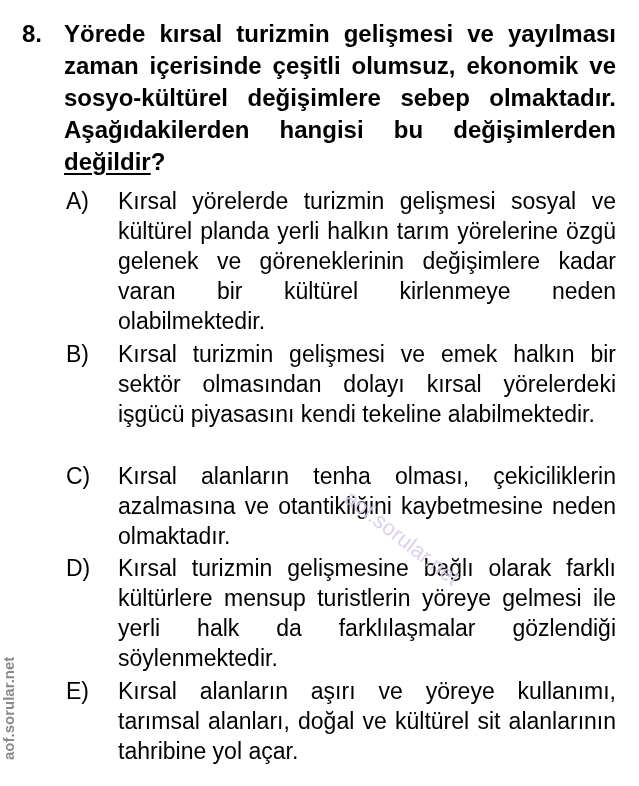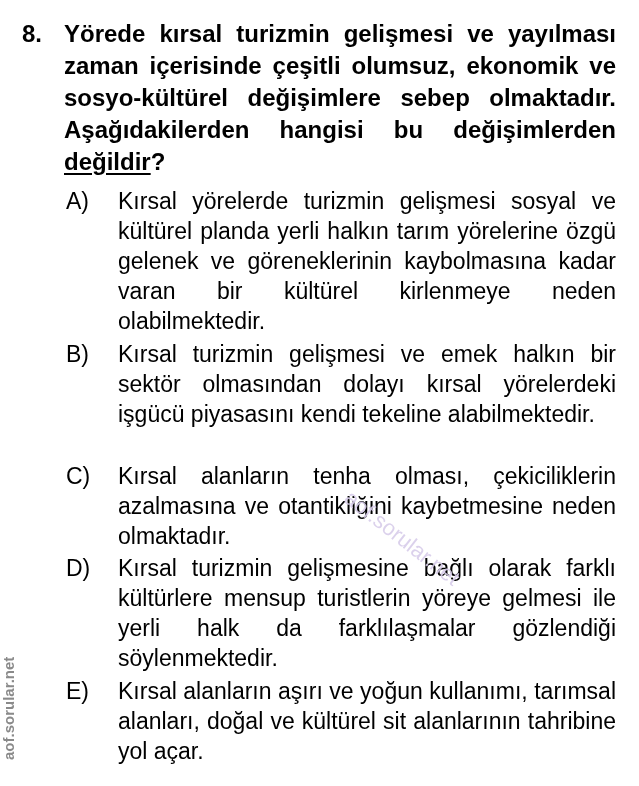--- a/index.html
+++ b/index.html
@@ -32,37 +32,37 @@
 </head>
 <body>
 
 <div class="question">
   <div class="q-num">8.</div>
   <div class="q-text"><span>Yörede kırsal turizmin gelişmesi ve yayılması zaman içerisinde çeşitli olumsuz, ekonomik ve sosyo-kültürel değişimlere sebep olmaktadır. Aşağıdakilerden hangisi bu değişimlerden </span><span class="u">değildir</span><span>?</span></div>
 </div>
 
 <div class="option" style="top:186px;">
   <div class="opt-letter">A)</div>
-  <div class="opt-text">Kırsal yörelerde turizmin gelişmesi sosyal ve kültürel planda yerli halkın tarım yörelerine özgü gelenek ve göreneklerinin kaybolmasına kadar varan bir kültürel kirlenmeye neden olabilmektedir.</div>
+  <div class="opt-text">Kırsal yörelerde turizmin gelişmesi sosyal ve kültürel planda yerli halkın tarım yörelerine özgü gelenek ve göreneklerinin değişimlere kadar varan bir kültürel kirlenmeye neden olabilmektedir.</div>
 </div>
 
 <div class="option" style="top:339px;">
   <div class="opt-letter">B)</div>
   <div class="opt-text">Kırsal turizmin gelişmesi ve emek halkın bir sektör olmasından dolayı kırsal yörelerdeki işgücü piyasasını kendi tekeline alabilmektedir.</div>
 </div>
 
 <div class="option" style="top:461px;">
   <div class="opt-letter">C)</div>
   <div class="opt-text">Kırsal alanların tenha olması, çekiciliklerin azalmasına ve otantikliğini kaybetmesine neden olmaktadır.</div>
 </div>
 
 <div class="option" style="top:553px;">
   <div class="opt-letter">D)</div>
   <div class="opt-text">Kırsal turizmin gelişmesine bağlı olarak farklı kültürlere mensup turistlerin yöreye gelmesi ile yerli halk da farklılaşmalar gözlendiği söylenmektedir.</div>
 </div>
 
 <div class="option" style="top:676px;">
   <div class="opt-letter">E)</div>
-  <div class="opt-text">Kırsal alanların aşırı ve yoğun kullanımı, tarımsal alanları, doğal ve kültürel sit alanlarının tahribine yol açar.</div>
+  <div class="opt-text">Kırsal alanların aşırı ve yöreye kullanımı, tarımsal alanları, doğal ve kültürel sit alanlarının tahribine yol açar.</div>
 </div>
 
 <div class="wm-diag">aof.sorular.net</div>
 <div class="wm-side">aof.sorular.net</div>
 
 </body></html>

